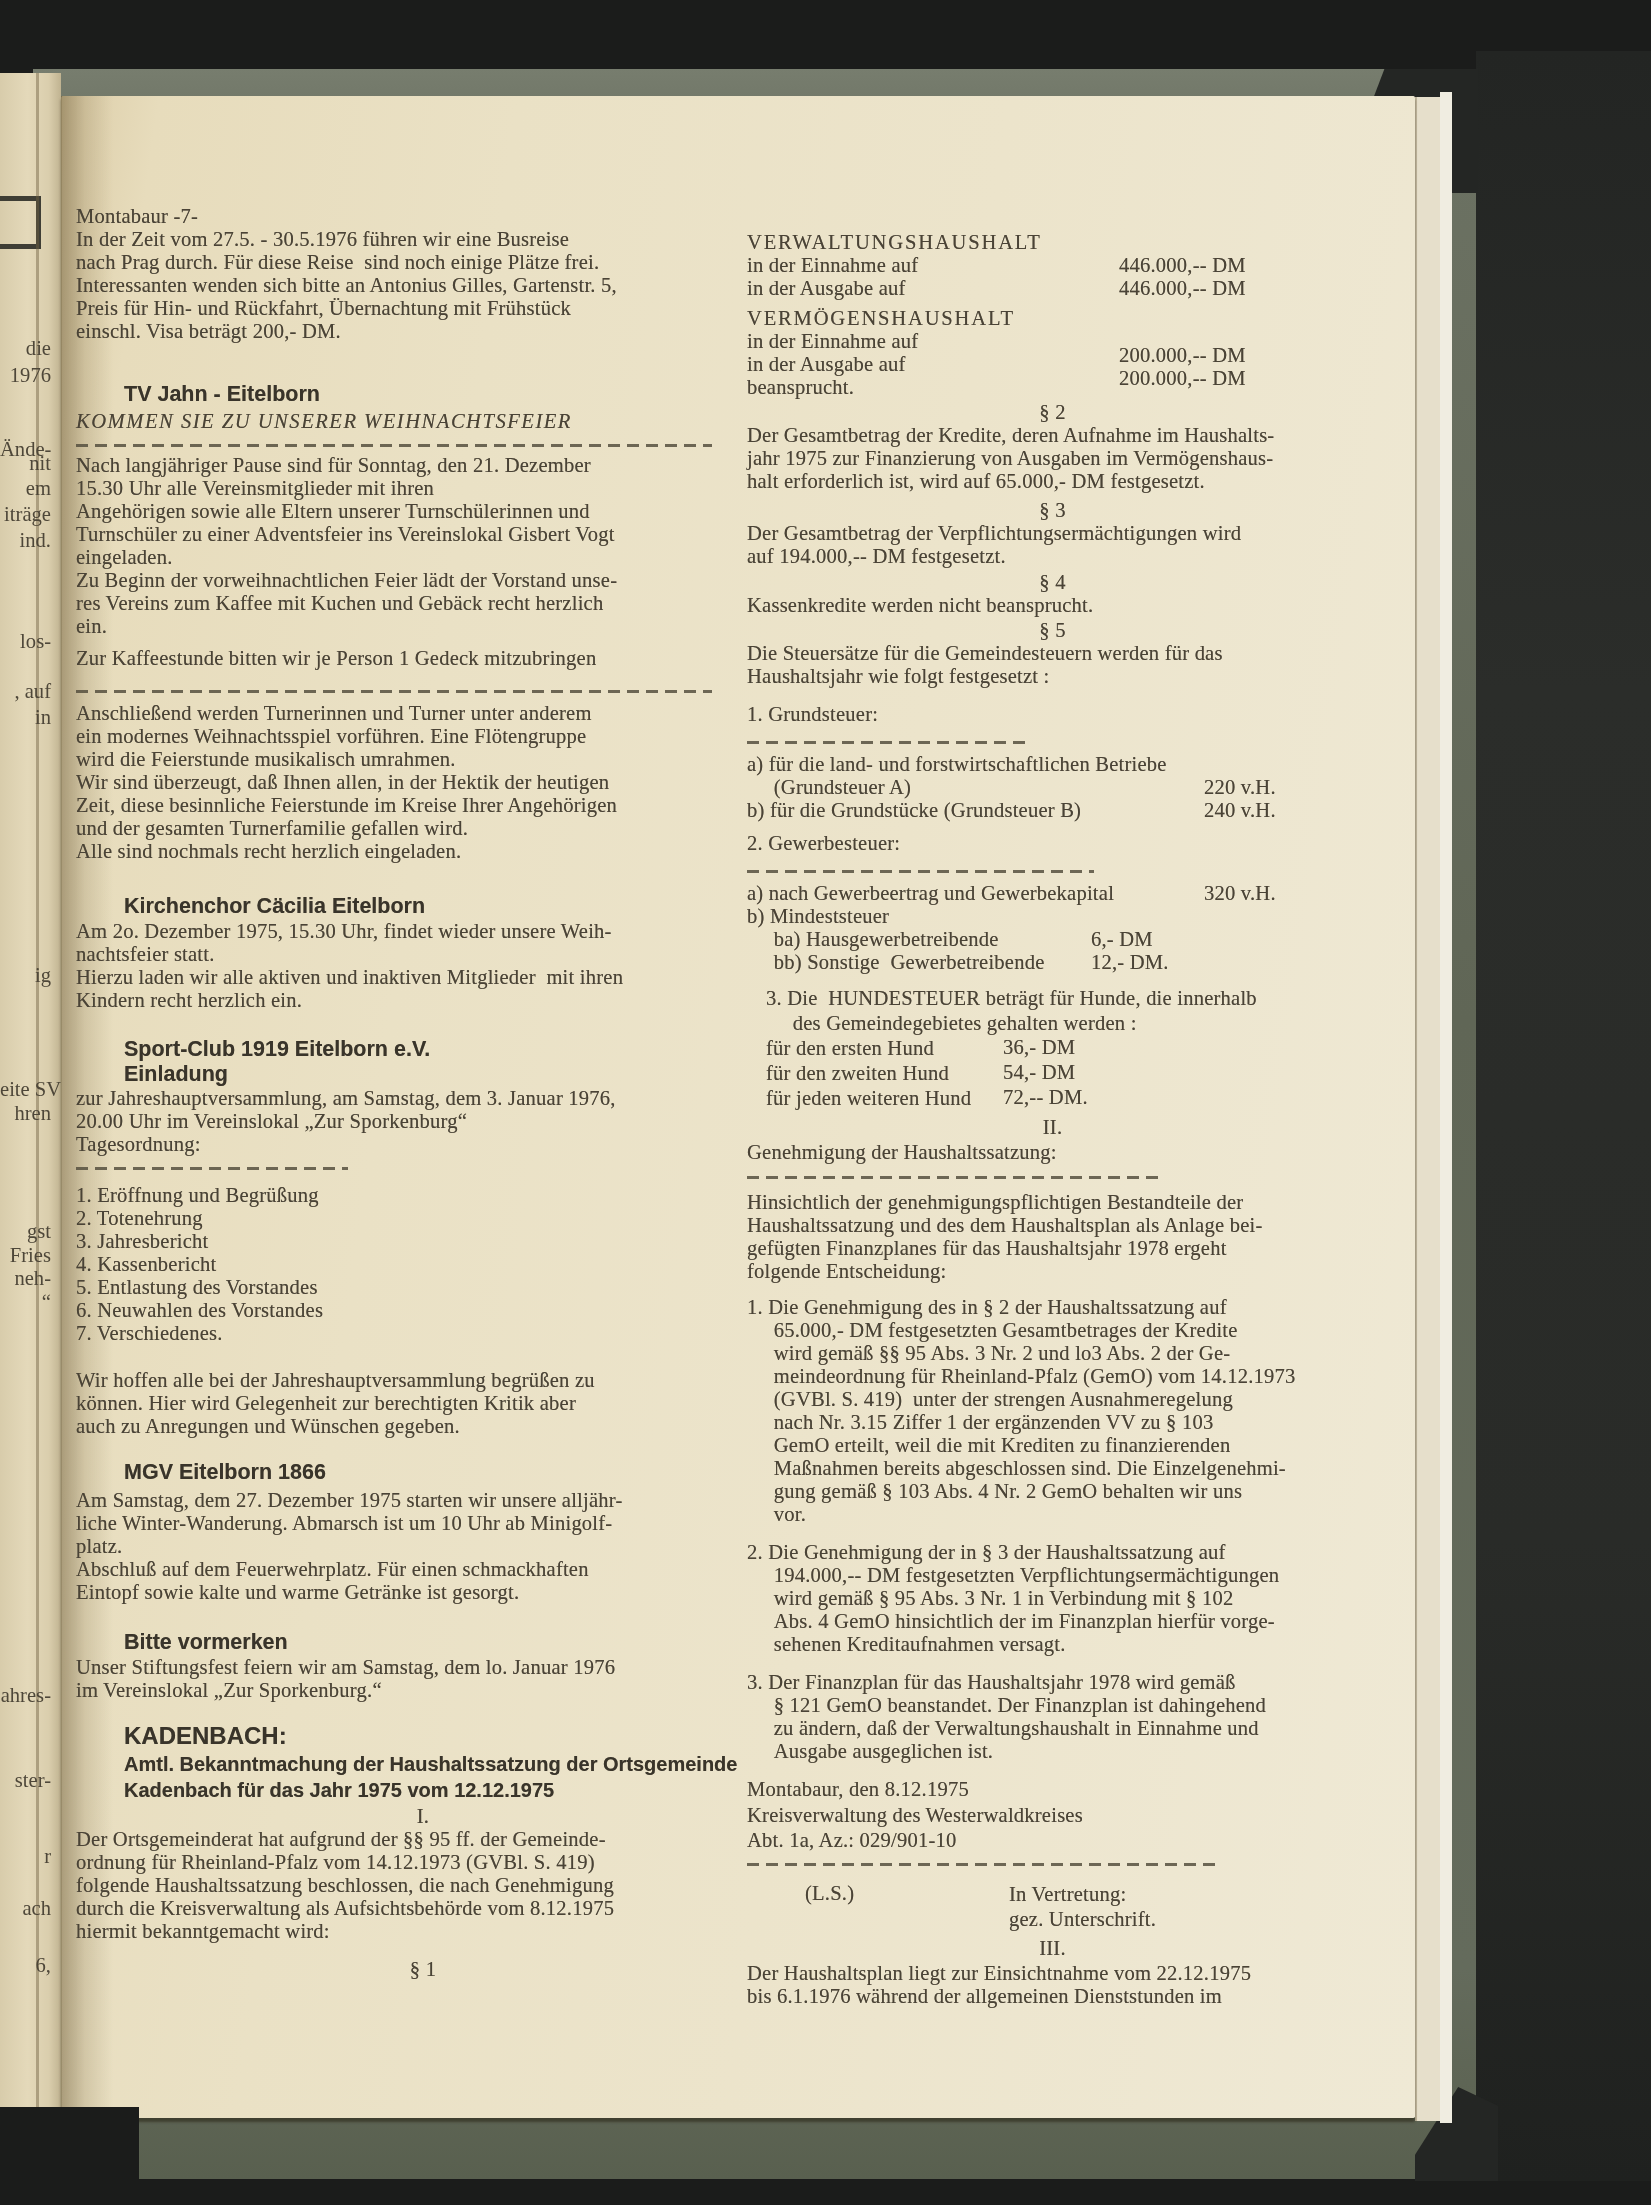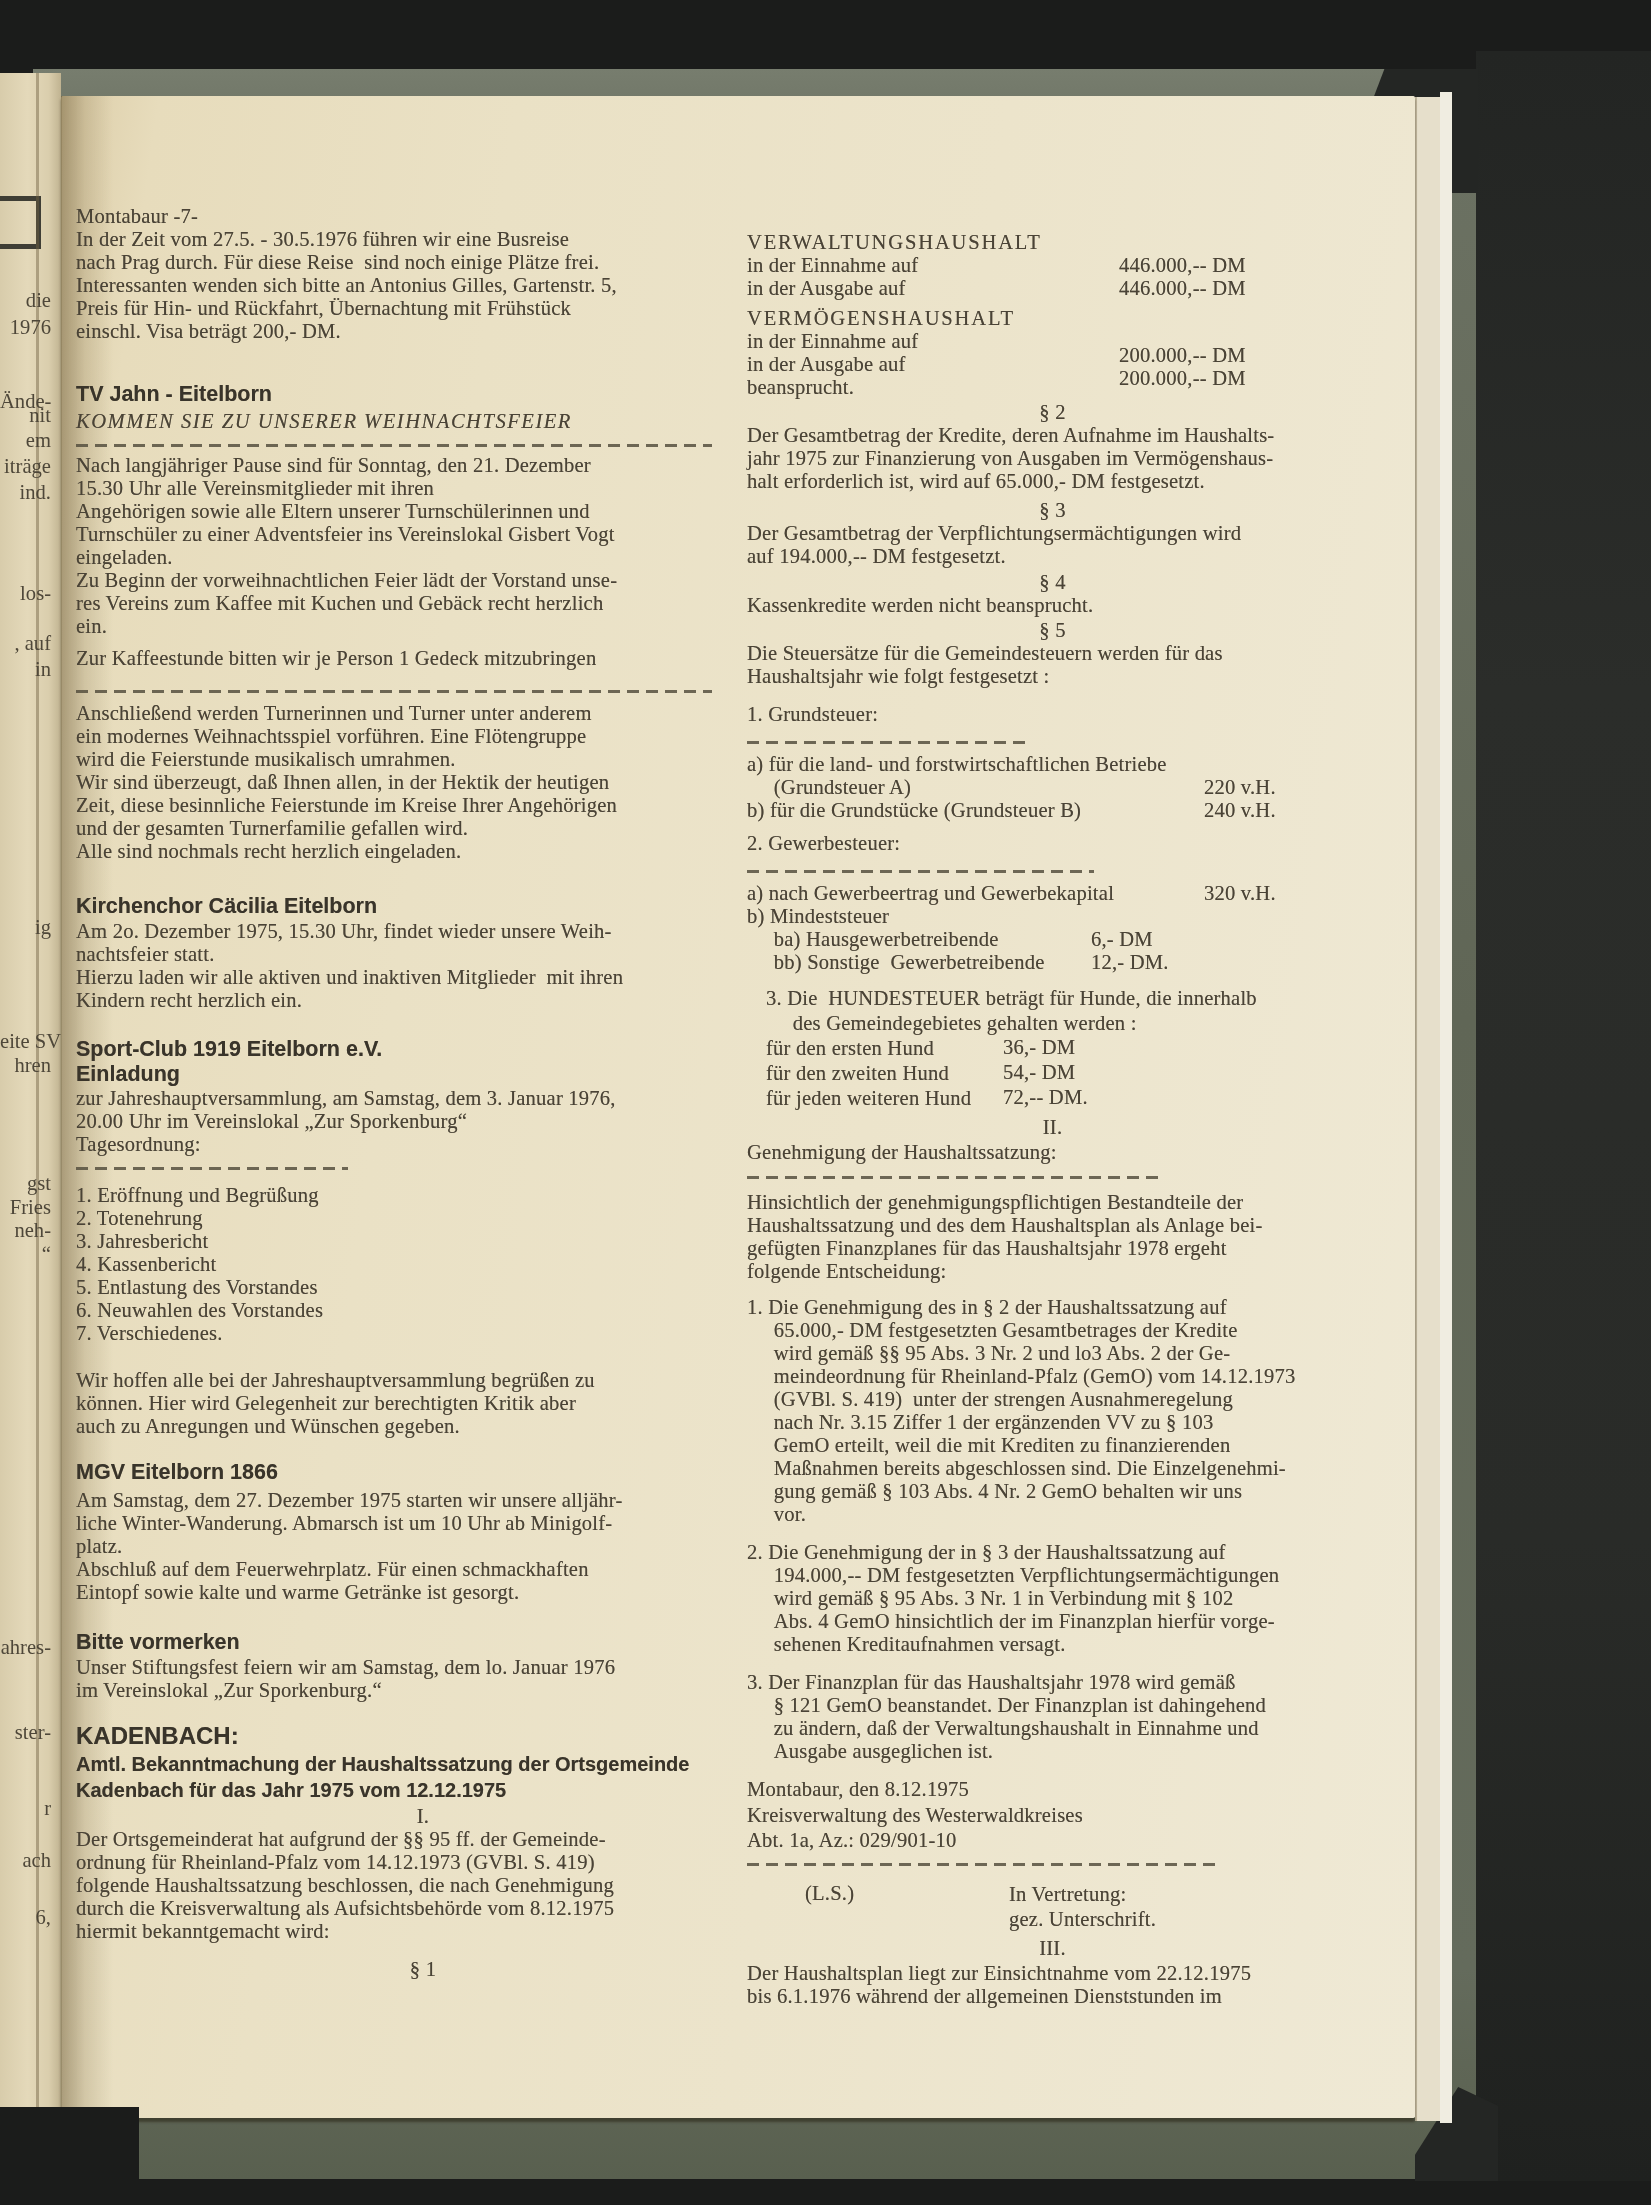--- a/index.html
+++ b/index.html
@@ -29,34 +29,34 @@
     background:linear-gradient(98deg,#dccda8 0%,#e7dcbc 6%,#eae1c5 28%,#ece4cb 58%,#efe9d5 100%);
     box-shadow:0 3.3px 2.5px rgba(40,35,20,.55);}
   .gutter{left:61px;top:96px;width:51px;height:2022px;
     background:linear-gradient(90deg,rgba(110,92,55,.5) 0,rgba(130,112,72,.22) 45%,rgba(150,130,90,0) 100%);
     border-left:1.7px solid rgba(100,85,50,.6);}
   
   .t{position:absolute;font-family:"Liberation Serif","DejaVu Serif",serif;font-size:20.6px;
      line-height:23px;color:#4a4336;white-space:pre-wrap;letter-spacing:0.2px;
      text-shadow:0 0 0.4px rgba(74,67,54,.55);z-index:6;}
   .sans{font-family:"Liberation Sans","DejaVu Sans",sans-serif;font-weight:700;color:#39342a;
-     letter-spacing:0;}
+     letter-spacing:0;margin-left:48px;}
   .h24{font-size:20px;}
   .h26{font-size:21.5px;}
   .h29{font-size:24px;}
   .lh30{line-height:25px;}
   .lh31{line-height:25.6px;}
   .ctr{text-align:center;}
   .capsp{letter-spacing:1.8px;}
   .capsp1{letter-spacing:1.5px;font-style:italic;}
   .rule{position:absolute;height:2.5px;z-index:6;opacity:.85;
      background:repeating-linear-gradient(90deg,#56503f 0 12.4px,rgba(0,0,0,0) 12.4px 19px);}
   .frag{position:absolute;left:0;width:51px;text-align:right;overflow:visible;
      font-family:"Liberation Serif","DejaVu Serif",serif;font-size:20.6px;line-height:23px;
-     color:#4e4739;white-space:nowrap;z-index:4;}
+     color:#4e4739;white-space:nowrap;z-index:4;margin-top:48px;}
 </style>
 </head>
 <body>
 
 <div class="scene">
 
   <div class="layer cover-green"></div>
   <div class="layer cover-side"></div>
   <div class="layer corner-top"></div>
   <div class="layer corner-bottom"></div>

